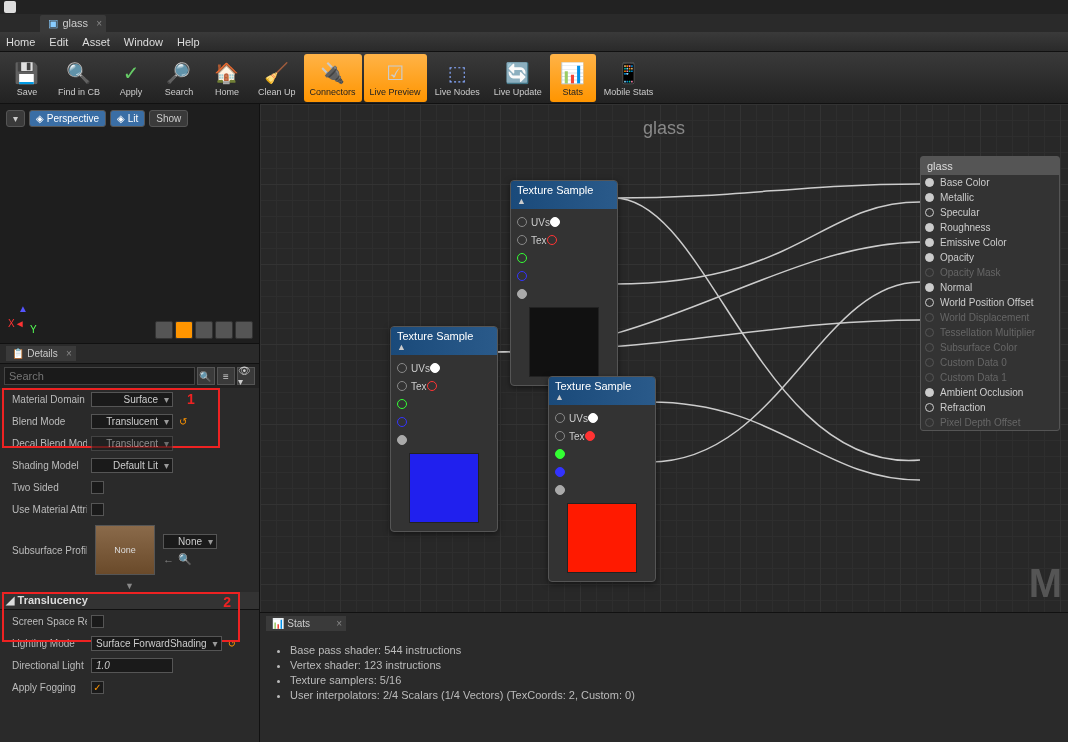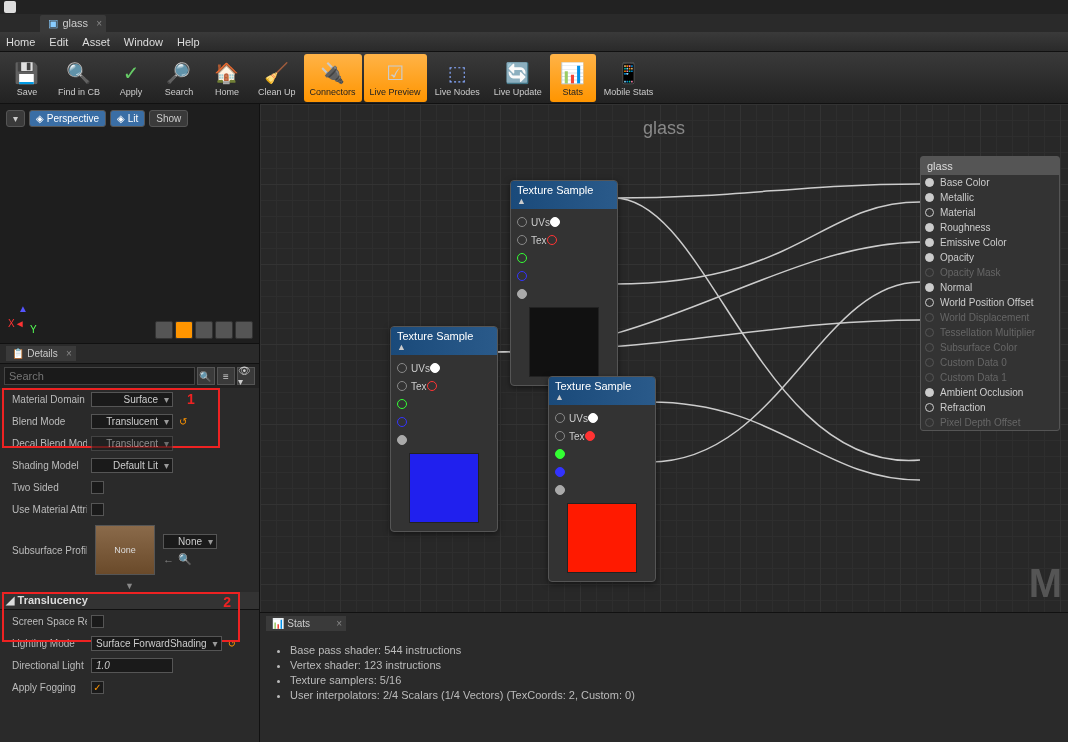--- a/index.html
+++ b/index.html
@@ -389,21 +389,21 @@
             <div class="result-pin">
               <span class="rp filled"></span>
               <span class="rp-label">Base Color</span>
             </div>
             <div class="result-pin">
               <span class="rp filled"></span>
               <span class="rp-label">Metallic</span>
             </div>
             <div class="result-pin">
               <span class="rp"></span>
-              <span class="rp-label">Material</span>
+              <span class="rp-label">Specular</span>
             </div>
             <div class="result-pin">
               <span class="rp filled"></span>
               <span class="rp-label">Roughness</span>
             </div>
             <div class="result-pin">
               <span class="rp filled"></span>
               <span class="rp-label">Emissive Color</span>
             </div>
             <div class="result-pin">

